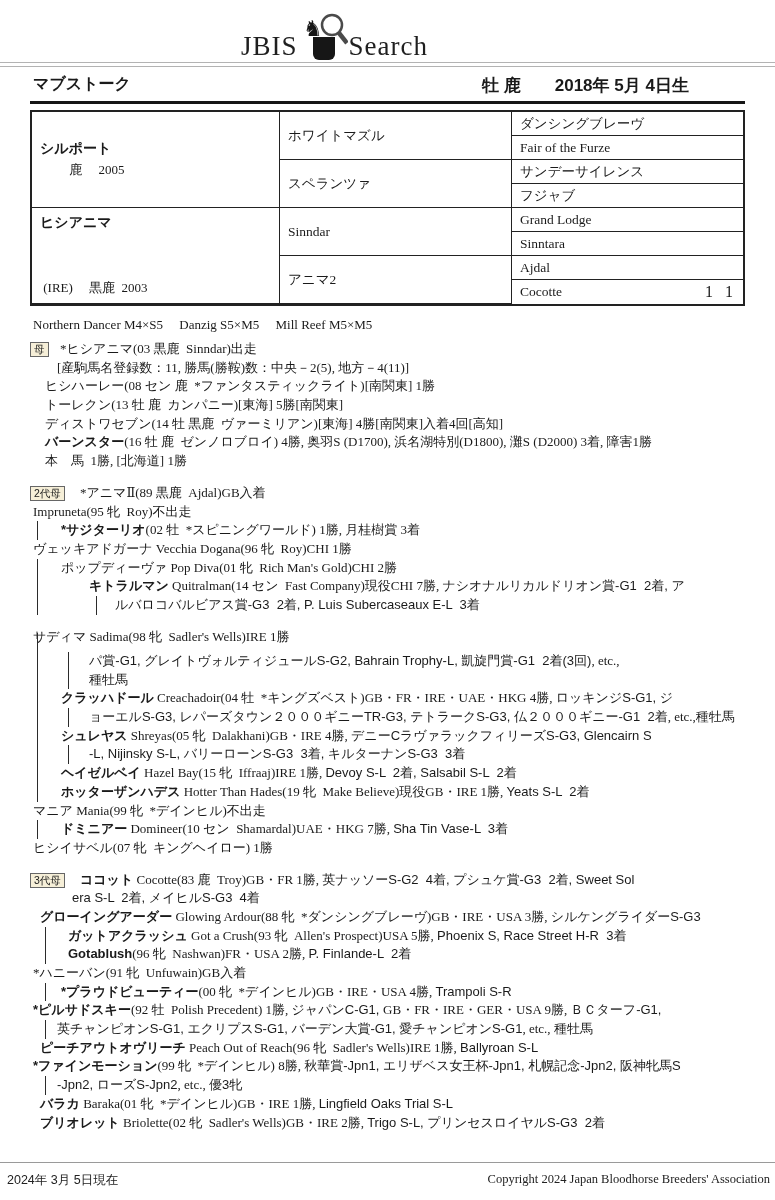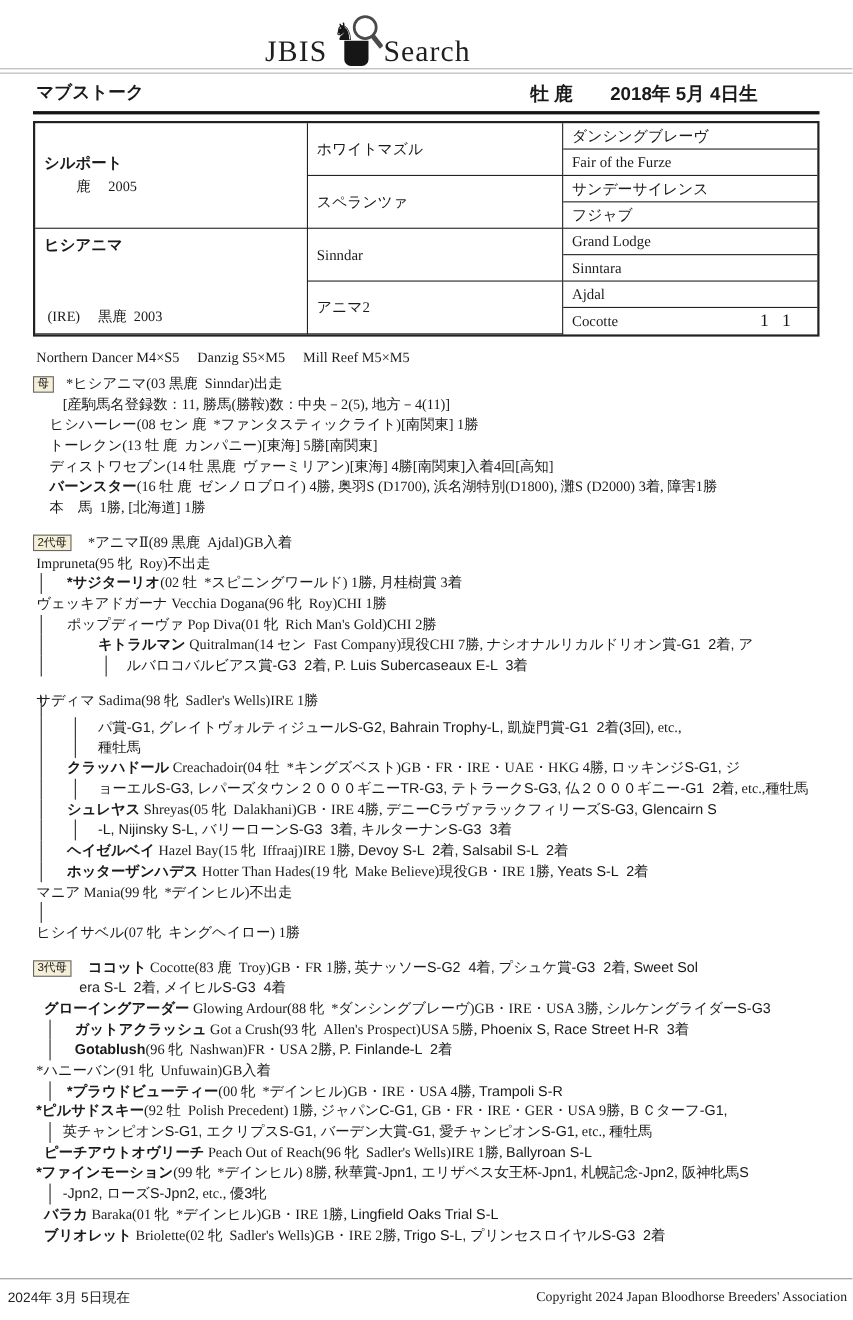--- a/index.html
+++ b/index.html
@@ -25,21 +25,21 @@
   .ped-table{position:absolute;top:110px;left:30px;width:711px;height:192px;
     border:2px solid #222;display:grid;
     grid-template-columns:248px 232px 231px;grid-template-rows:repeat(8,24px);}
   .cell{border-right:1px solid #222;border-bottom:1px solid #222;
     display:flex;flex-direction:column;justify-content:center;
     padding-left:8px;font-size:13.5px;white-space:pre;overflow:hidden;}
   .cell.lastcol{border-right:none;}
   .cell.lastrow{border-bottom:none;}
   .cell .nm{font-weight:700;font-size:14px;font-family:"Liberation Sans","DejaVu Sans",sans-serif;}
   .cell .dt{font-size:13px;margin-top:3px;}
-  .ggp-flex{flex-direction:row;align-items:center;justify-content:space-between;padding-right:20px;}
+  .ggp-flex{flex-direction:row;align-items:center;justify-content:space-between;padding-right:6px;}
   .ggp-note{font-size:16px;letter-spacing:4px;}
   
   .inbreeding{position:absolute;top:316px;left:33px;font-size:13px;white-space:pre;}
   .sections{position:absolute;top:340px;left:0;width:775px;}
   .section{margin-bottom:13px;}
   .pl{position:relative;height:18.7px;line-height:18.7px;font-size:13px;}
   .lt{position:absolute;top:0;white-space:pre;}
   .p-b{font-family:"Liberation Sans","DejaVu Sans",sans-serif;font-weight:700;}
   .p-g{font-family:"Liberation Sans","DejaVu Sans",sans-serif;}
   .bar{position:absolute;top:0;height:100%;width:1px;background:#2b2b2b;}
@@ -193,20 +193,21 @@
       </div>
       <div class="pl">
         <span class="bar" style="left: 37px;"></span>
         <span class="lt" style="left: 61px;"><span class="p-b">ホッターザンハデス</span><span class="p-r"> Hotter Than Hades(19 牝  Make Believe)現役GB・IRE 1勝, </span><span class="p-g">Yeats S-L  2着</span></span>
       </div>
       <div class="pl">
         <span class="lt" style="left: 33px;"><span class="p-r">マニア Mania(99 牝  *デインヒル)不出走</span></span>
       </div>
       <div class="pl">
         <span class="bar" style="left: 37px;"></span>
+        <span class="lt" style="left: 61px;"><span class="p-b">ドミニアー</span><span class="p-r"> Domineer(10 セン  Shamardal)UAE・HKG 7勝, </span><span class="p-g">Sha Tin Vase-L  3着</span></span>
       </div>
       <div class="pl">
         <span class="lt" style="left: 33px;"><span class="p-r">ヒシイサベル(07 牝  キングヘイロー) 1勝</span></span>
       </div>
     </div>
     <div class="section">
       <div class="pl">
         <span class="badge" style="left: 30px;">3代母</span>
         <span class="lt" style="left: 80px;"><span class="p-b">ココット</span><span class="p-r"> Cocotte(83 鹿  Troy)GB・FR 1勝, </span><span class="p-g">英ナッソーS-G2  4着, プシュケ賞-G3  2着, Sweet Sol</span></span>
       </div>

